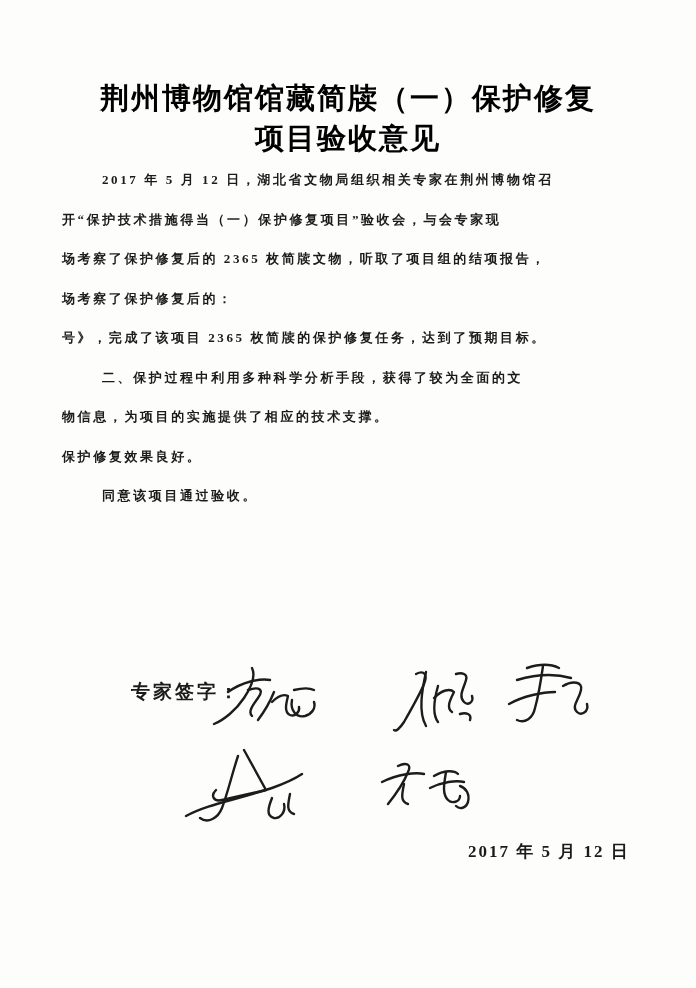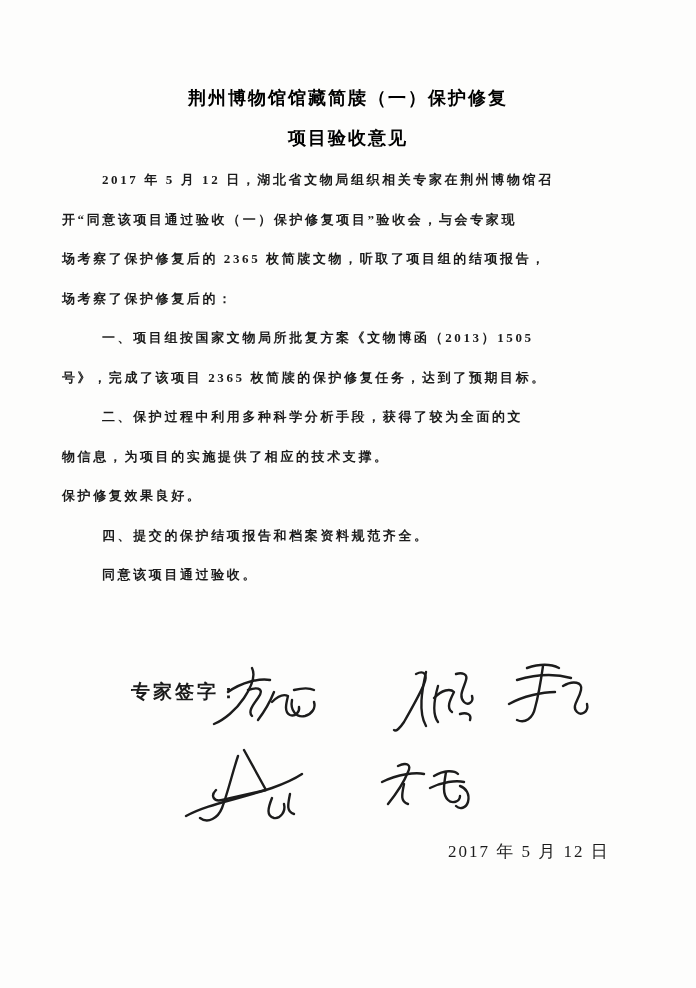--- a/index.html
+++ b/index.html
@@ -18,21 +18,21 @@
     color: #1b1b1b;
   }
   .title-block {
     position: absolute;
     top: 78px;
     left: 0;
     width: 696px;
     text-align: center;
   }
   .title-line {
-    font-size: 18px;
+    font-size: 29px;
     font-weight: bold;
     color: #000;
     letter-spacing: 2px;
     line-height: 40px;
     font-family: "Liberation Sans", "DejaVu Sans", sans-serif;
   }
   .body-block {
     position: absolute;
     top: 160px;
     left: 62px;
@@ -67,48 +67,46 @@
     stroke-linecap: round;
     stroke-linejoin: round;
   }
   .sig-1 { left: 208px; top: 662px; }
   .sig-2 { left: 386px; top: 664px; }
   .sig-3 { left: 493px; top: 660px; }
   .sig-4 { left: 180px; top: 746px; }
   .sig-5 { left: 372px; top: 760px; }
   .doc-date {
     position: absolute;
-    left: 448px;
+    left: 468px;
     top: 840px;
     font-size: 17px;
     letter-spacing: 2px;
-    font-weight: 400;
+    font-weight: 700;
   }
 </style>
 </head>
 <body>
 
 <div class="page">
 
   <div class="title-block">
     <div class="title-line">荆州博物馆馆藏简牍（一）保护修复</div>
     <div class="title-line">项目验收意见</div>
   </div>
 
   <div class="body-block">
     <div class="body-line indent">2017 年 5 月 12 日，湖北省文物局组织相关专家在荆州博物馆召</div>
-    <div class="body-line">开“同意该项目通过验收（一）保护修复项目”验收会，与会专家现</div>
+    <div class="body-line">开“保护技术措施得当（一）保护修复项目”验收会，与会专家现</div>
     <div class="body-line">场考察了保护修复后的 2365 枚简牍文物，听取了项目组的结项报告，</div>
     <div class="body-line">场考察了保护修复后的：</div>
-    <div class="body-line indent">一、项目组按国家文物局所批复方案《文物博函（2013）1505</div>
     <div class="body-line">号》，完成了该项目 2365 枚简牍的保护修复任务，达到了预期目标。</div>
     <div class="body-line indent">二、保护过程中利用多种科学分析手段，获得了较为全面的文</div>
     <div class="body-line">物信息，为项目的实施提供了相应的技术支撑。</div>
     <div class="body-line">保护修复效果良好。</div>
-    <div class="body-line indent">四、提交的保护结项报告和档案资料规范齐全。</div>
     <div class="body-line indent">同意该项目通过验收。</div>
   </div>
 
   <div class="sig-label">专家签字：</div>
 
   <div class="signature sig-1" title="李化元">
     <svg width="112" height="72" viewBox="0 0 112 72">
       <path d="M44,6 C48,14 44,24 36,36 C28,48 16,58 6,62"></path>
       <path d="M20,30 C34,20 52,16 62,18"></path>
       <path d="M40,28 C52,24 56,28 50,36 C44,44 40,50 44,54"></path>

